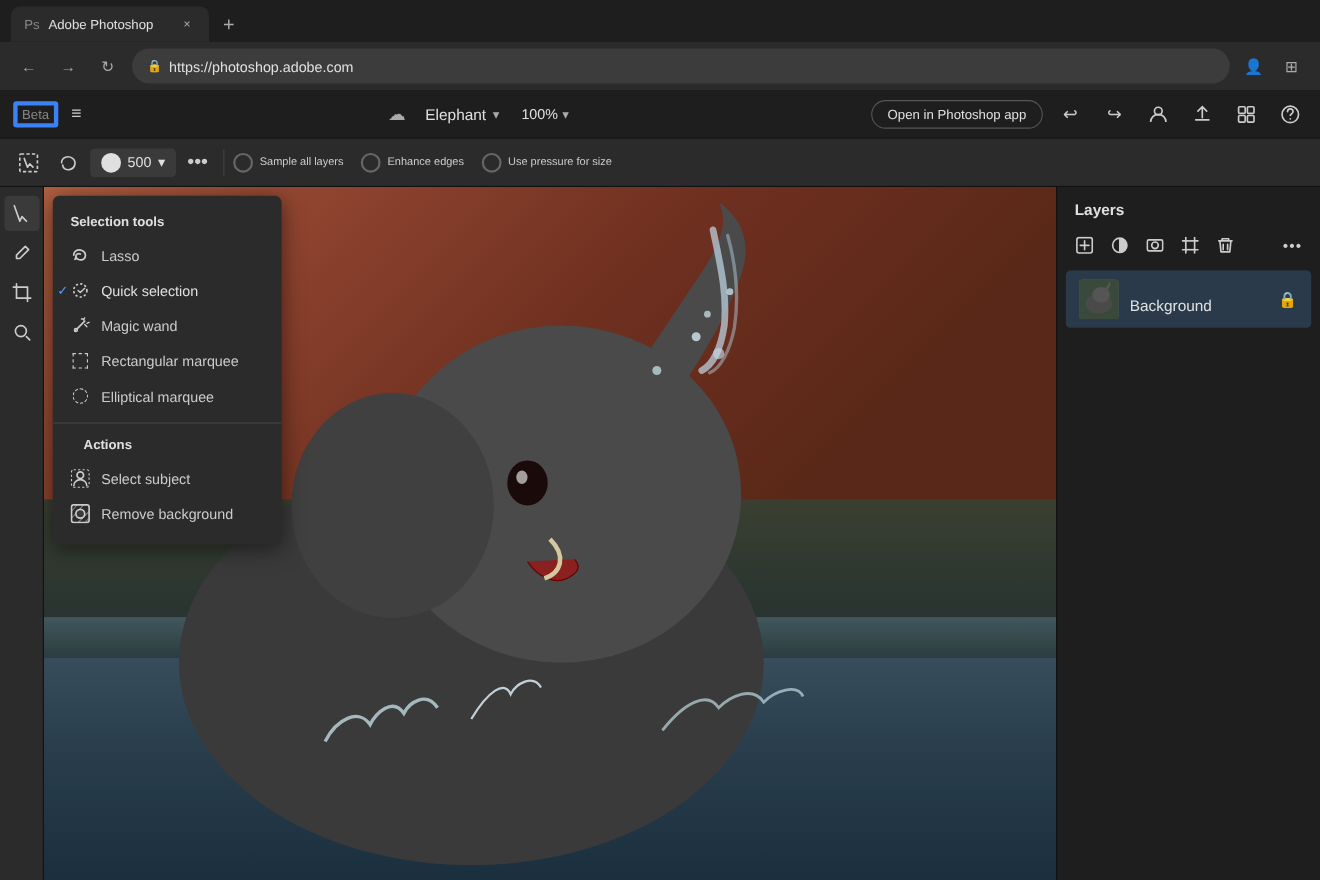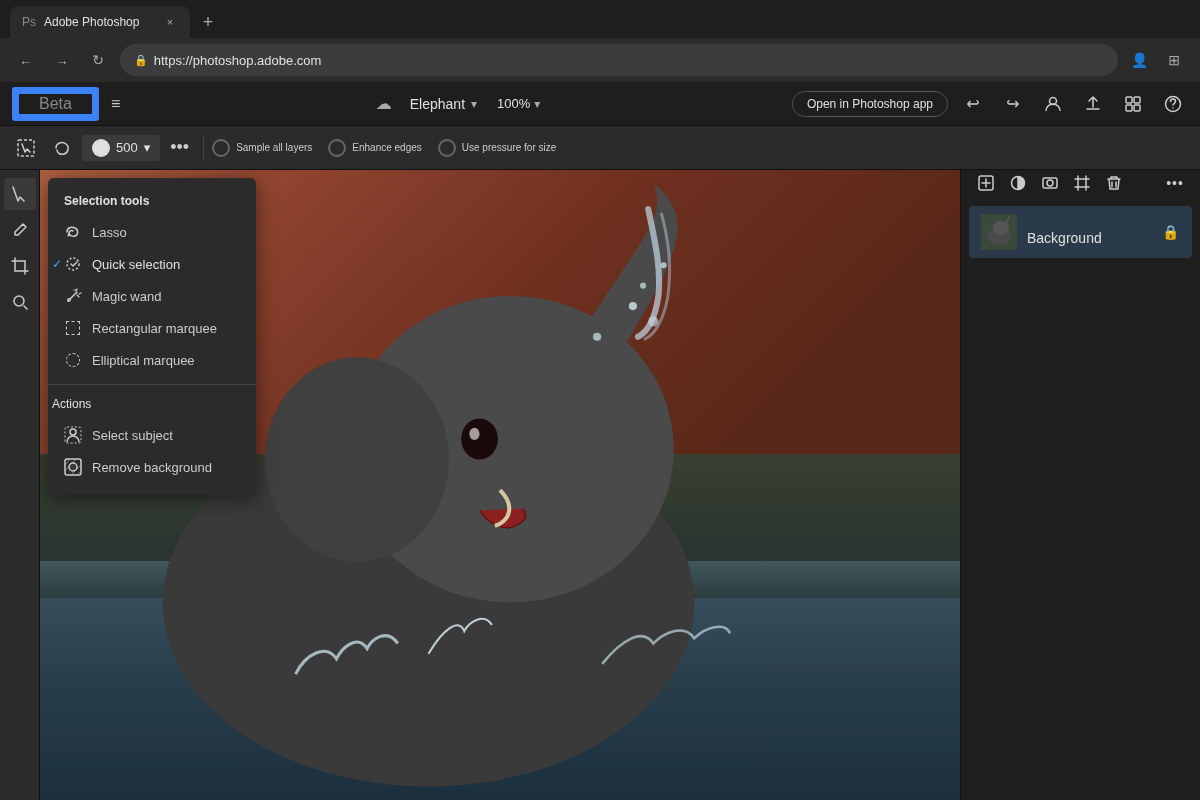--- a/index.html
+++ b/index.html
@@ -14,21 +14,21 @@
     .address-bar-row { display: flex; align-items: center; padding: 6px 12px; gap: 8px; background: #2b2b2b; height: 44px; }
     .nav-btn { width: 28px; height: 28px; border-radius: 50%; display: flex; align-items: center; justify-content: center; cursor: pointer; color: #aaa; font-size: 14px; }
     .address-input { flex: 1; background: #3c3c3c; border: none; border-radius: 20px; padding: 6px 14px; color: #e0e0e0; font-size: 13px; display: flex; align-items: center; gap: 6px; height: 32px; }
     .lock-icon { color: #aaa; font-size: 11px; }
     .address-text { color: #e0e0e0; font-size: 13px; }
     .browser-actions { display: flex; align-items: center; gap: 6px; }
     .browser-action-btn { width: 28px; height: 28px; border-radius: 50%; display: flex; align-items: center; justify-content: center; cursor: pointer; color: #aaa; font-size: 14px; }
 
     
     .app-header { background: #1e1e1e; display: flex; align-items: center; padding: 0 12px; height: 44px; border-bottom: 1px solid #111; }
-    .beta-label { font-size: 16px; color: #888; border: 7px solid #3b82f6; border-radius: 3px; padding: 1px 20px; margin-right: 8px; }
+    .beta-label { font-size: 12px; color: #888; border: 4px solid #3b82f6; border-radius: 3px; padding: 1px 4px; margin-right: 8px; }
     .hamburger-btn { color: #ccc; cursor: pointer; font-size: 16px; padding: 4px; }
     .header-spacer { flex: 1; }
     .file-name-area { display: flex; align-items: center; gap: 6px; cursor: pointer; }
     .cloud-icon { color: #aaa; font-size: 16px; }
     .file-name { color: #e0e0e0; font-size: 14px; font-weight: 500; padding-left: 12px; }
     .chevron-icon { color: #aaa; font-size: 12px; }
     .zoom-area { display: flex; align-items: center; gap: 4px; margin-left: 20px; cursor: pointer; }
     .zoom-value { color: #e0e0e0; font-size: 13px; }
     .header-right { display: flex; align-items: center; gap: 10px; }
     .open-in-btn { border: 1px solid #555; border-radius: 20px; padding: 5px 14px; color: #e0e0e0; font-size: 12px; cursor: pointer; background: transparent; white-space: nowrap; }
@@ -56,21 +56,21 @@
     .canvas-area { flex: 1; background: #3a3a3a; position: relative; overflow: hidden; }
 
     
     .selection-dropdown { position: absolute; top: 8px; left: 8px; background: #2b2b2b; border-radius: 6px; padding: 12px 0; width: 208px; z-index: 100; box-shadow: 0 4px 20px rgba(0,0,0,0.5); }
     .dropdown-section-title { font-size: 12px; font-weight: 600; color: #e0e0e0; padding: 4px 16px 8px; }
     .dropdown-item { display: flex; align-items: center; gap: 10px; padding: 7px 16px; cursor: pointer; color: #ccc; font-size: 13px; position: relative; }
     .dropdown-item.selected { color: #e0e0e0; }
     .check-mark { position: absolute; left: 4px; color: #4a9eff; font-size: 12px; }
     .item-icon { width: 18px; height: 18px; display: flex; align-items: center; justify-content: center; font-size: 14px; flex-shrink: 0; }
     .dropdown-divider { height: 1px; background: #444; margin: 8px 0; }
-    .action-section-title { font-size: 12px; font-weight: 400; color: #e0e0e0; padding: 4px 4px 8px; }
+    .action-section-title { font-size: 12px; font-weight: 700; color: #e0e0e0; padding: 4px 28px 8px; }
     .icon-rect-marquee { width: 14px; height: 14px; border: 1.5px dashed #ccc; }
     .icon-ellipse-marquee { width: 14px; height: 14px; border: 1.5px dashed #ccc; border-radius: 50%; }
 
     
     .right-panel { width: 240px; background: #1e1e1e; border-left: 1px solid #111; display: flex; flex-direction: column; }
     .panel-header { padding: 12px 16px; display: flex; align-items: center; justify-content: space-between; }
     .panel-title { font-size: 14px; font-weight: 600; color: #e0e0e0; }
     .panel-action-btn { width: 26px; height: 26px; display: flex; align-items: center; justify-content: center; cursor: pointer; color: #ccc; font-size: 14px; border-radius: 4px; }
 
     
@@ -329,20 +329,23 @@
               <circle cx="9" cy="9" r="4" fill="#3a3a3a" stroke="#ccc" stroke-width="1.5"></circle>
             </svg>
           </div>
           <span>Remove background</span>
         </div>
       </div>
     </div>
   </div>
 
   <div class="right-panel">
+    <div class="panel-header">
+      <span class="panel-title">Layers</span>
+    </div>
 
     <div style="display:flex;align-items:center;padding:0 12px 10px;gap:6px;">
       <div class="panel-action-btn">
         <svg width="16" height="16" viewBox="0 0 16 16" fill="none">
           <rect x="1" y="1" width="14" height="14" rx="2" stroke="#ccc" stroke-width="1.5"></rect>
           <path d="M8 4v8M4 8h8" stroke="#ccc" stroke-width="1.5" stroke-linecap="round"></path>
         </svg>
       </div>
       <div class="panel-action-btn">
         <svg width="16" height="16" viewBox="0 0 16 16" fill="none">

